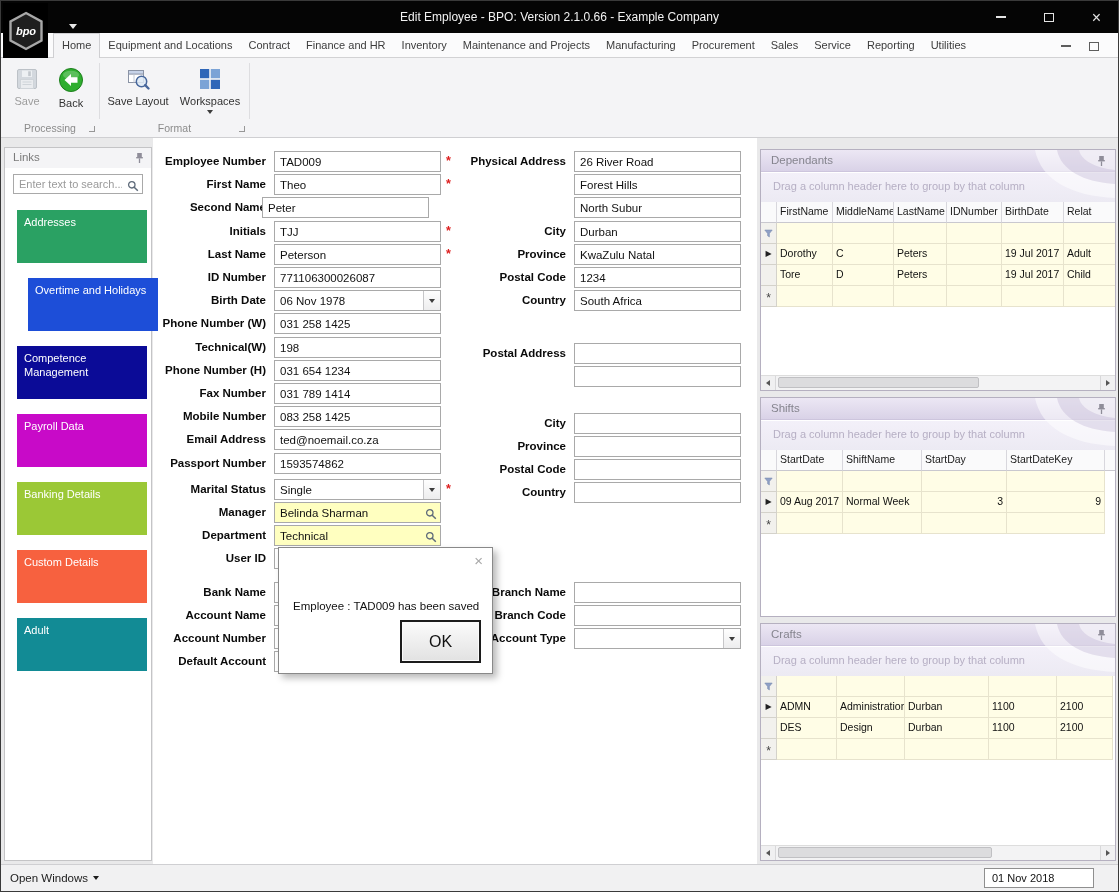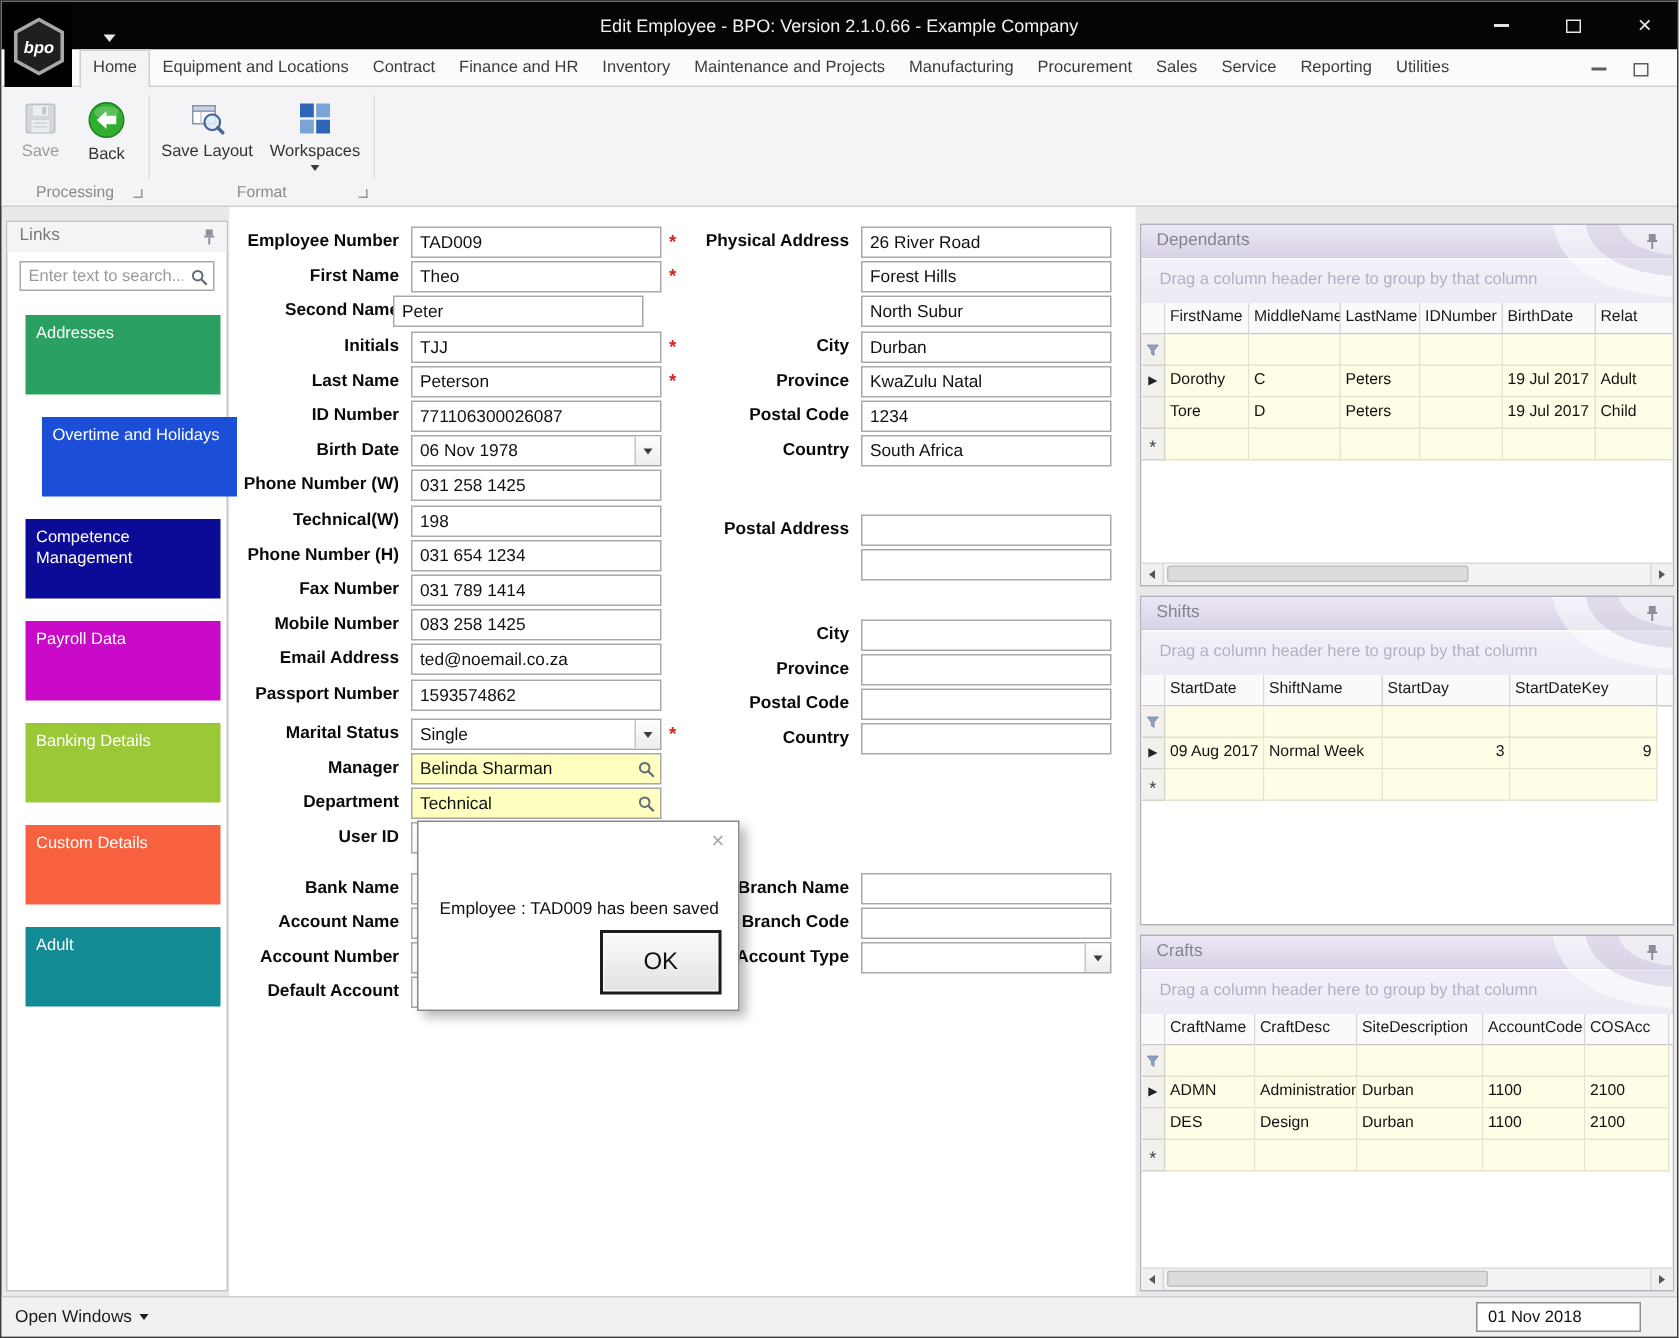--- a/index.html
+++ b/index.html
@@ -573,29 +573,20 @@
         <svg width="11" height="12" viewBox="0 0 11 12">
             <path d="M3.2 1h4.6v4H3.2z" fill="#8f8d99"></path>
             <path d="M2.2 5h6.6v1.4H2.2z" fill="#8f8d99"></path>
             <path d="M5.5 6.4v4.6" stroke="#8f8d99" stroke-width="1.3"></path>
           </svg>
       </span>
       <span class="ga-hint">Drag a column header here to group by that column</span>
     </div>
     <div class="grid" id="grid-crafts">
         <div class="grow">
-          <span class="gind ghind"></span>
-          <span class="gcell ghcell" style="width: 60px;">CraftName</span>
-          <span class="gcell ghcell" style="width: 68px;">CraftDesc</span>
-          <span class="gcell ghcell" style="width: 84px;">SiteDescription</span>
-          <span class="gcell ghcell" style="width: 68px;">AccountCode</span>
-          <span class="gcell ghcell" style="width: 56px;">COSAcc</span>
-          <span class="gcell ghcell ghfill"></span>
-        </div>
-        <div class="grow">
           <span class="gind">
             <svg width="9" height="9" viewBox="0 0 9 9">
               <path d="M0.8 1h7.4L5.4 4.6V8L3.6 6.8V4.6z" fill="#8fa0c6" stroke="#7384ab" stroke-width="0.5"></path>
             </svg>
           </span>
           <span class="gcell gdata" style="width: 60px;"></span>
           <span class="gcell gdata" style="width: 68px;"></span>
           <span class="gcell gdata" style="width: 84px;"></span>
           <span class="gcell gdata" style="width: 68px;"></span>
           <span class="gcell gdata" style="width: 56px;"></span>

